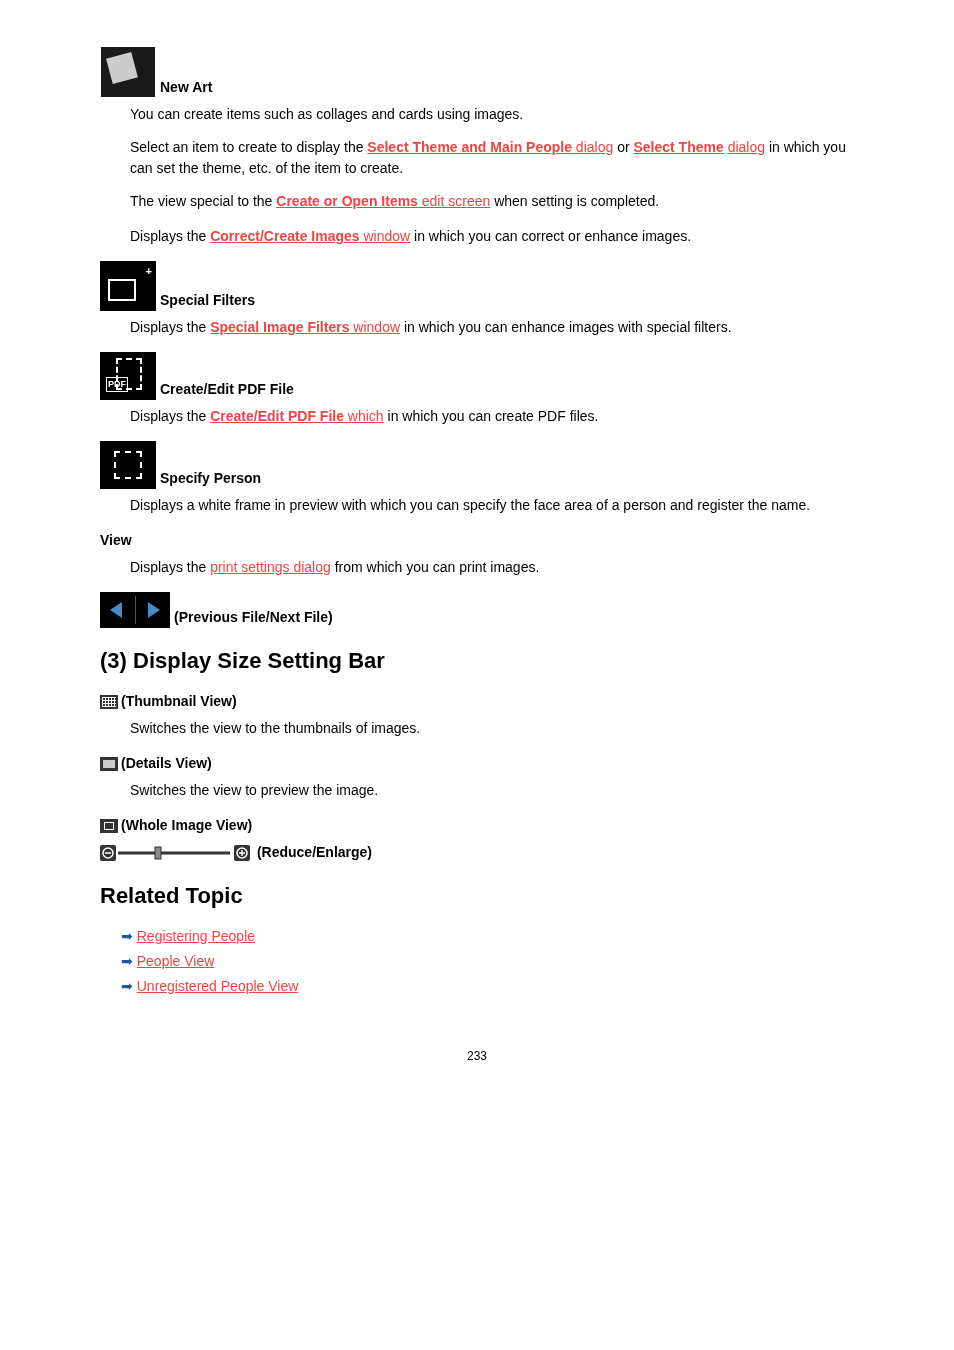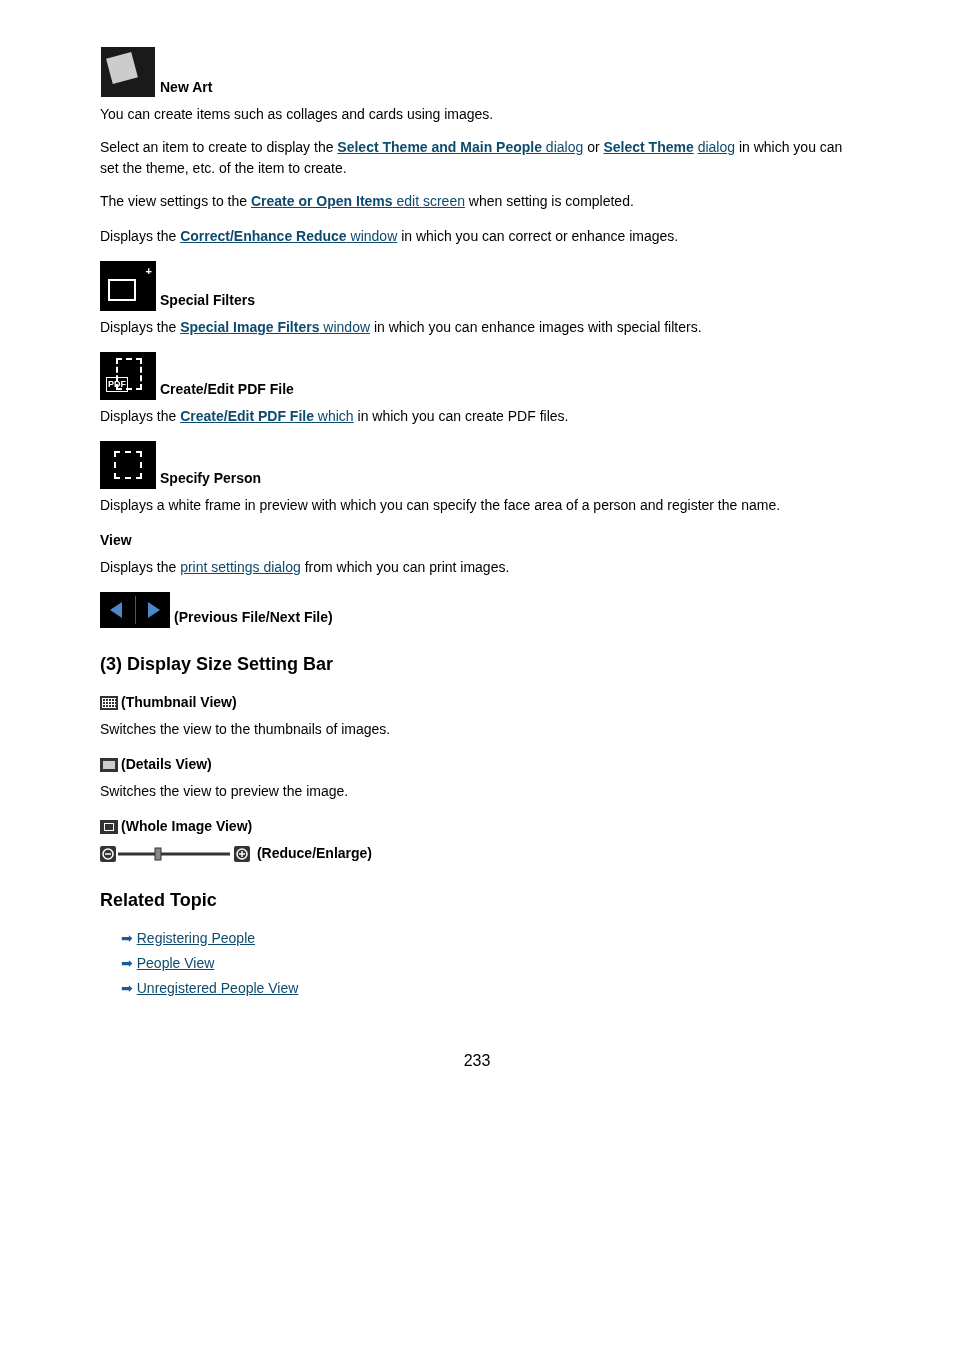--- a/index.html
+++ b/index.html
@@ -194,61 +194,62 @@
   }
   dl { margin: 0; }
   dt {
     font-weight: bold;
     margin-top: 6px;
     margin-bottom: 6px;
   }
   dt.with-icon { display: flex; align-items: flex-end; }
   dt.with-icon .icon-box { margin-right: 4px; }
   dd {
+    margin-left: 30px;
     margin-bottom: 14px;
   }
   dd p { margin-bottom: 12px; }
-  a.link { color: #0c4a6e; text-decoration: underline; }
+  a.link { color: #ef4444; text-decoration: underline; }
   h3 {
-    font-size: 18px;
+    font-size: 22px;
     font-weight: bold;
-    margin-top: 23px;
+    margin-top: 16px;
     margin-bottom: 14px;
   }
   .arrow-bullet {
     color: #1a5a9a;
     font-size: 14px;
     margin-right: 4px;
   }
   ul { list-style: none; margin-top: 6px; margin-left: 21px; }
   ul li { margin-bottom: 4px; }
-  .page-num { text-align: center; margin-top: 50px; font-size: 16px; }
+  .page-num { text-align: center; margin-top: 50px; font-size: 12px; }
   dt.inline-icon { font-weight: bold; }
 </style>
 </head>
 <body>
 
 <dl>
   <dt class="with-icon">
     <span class="icon-box icon-newart"></span>
     <span>New Art</span>
   </dt>
   <dd>
     <p>You can create items such as collages and cards using images.</p>
     <p>
       <span>Select an item to create to display the </span><a href="#" class="link"><b>Select Theme and Main People</b><span> dialog</span></a><span> or </span><a href="#" class="link"><b>Select Theme</b></a>
       <a href="#" class="link">dialog</a><span> in which you can set the theme, etc. of the item to create.</span>
     </p>
     <p>
-      <span>The view settings to the </span><a href="#" class="link"><b>Create or Open Items</b><span> edit screen</span></a><span> when setting is completed.</span>
+      <span>The view special to the </span><a href="#" class="link"><b>Create or Open Items</b><span> edit screen</span></a><span> when setting is completed.</span>
     </p>
   </dd>
 
   <dd>
-    <span>Displays the </span><a href="#" class="link"><b>Correct/Enhance Reduce</b><span> window</span></a><span> in which you can correct or enhance images.</span>
+    <span>Displays the </span><a href="#" class="link"><b>Correct/Create Images</b><span> window</span></a><span> in which you can correct or enhance images.</span>
   </dd>
 
   <dt class="with-icon">
     <span class="icon-box icon-filters"></span>
     <span>Special Filters</span>
   </dt>
   <dd>
     <span>Displays the </span><a href="#" class="link"><b>Special Image Filters</b><span> window</span></a><span> in which you can enhance images with special filters.</span>
   </dd>
 

